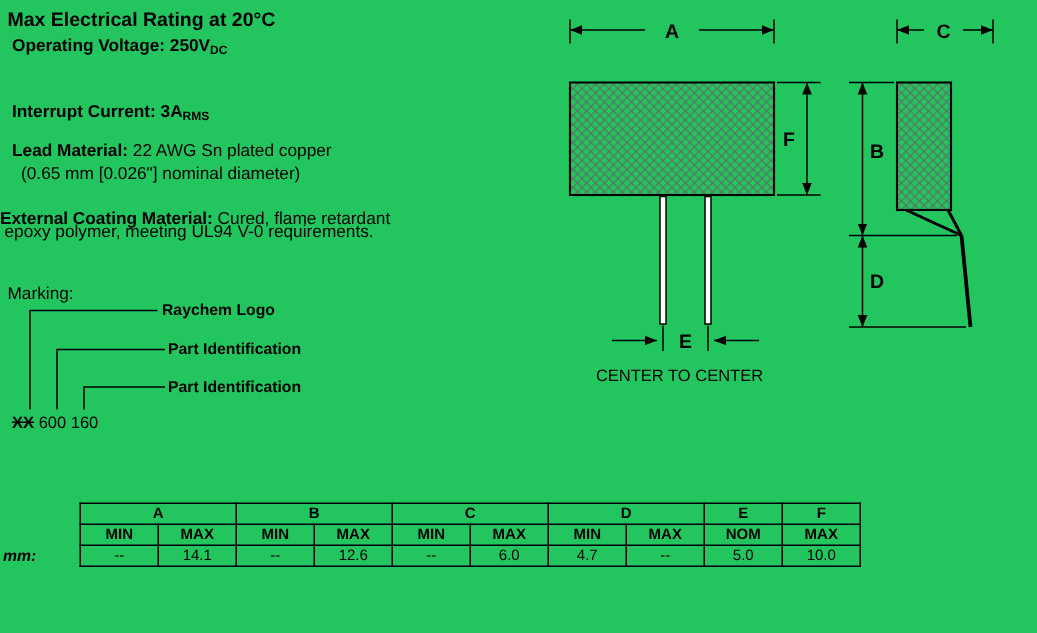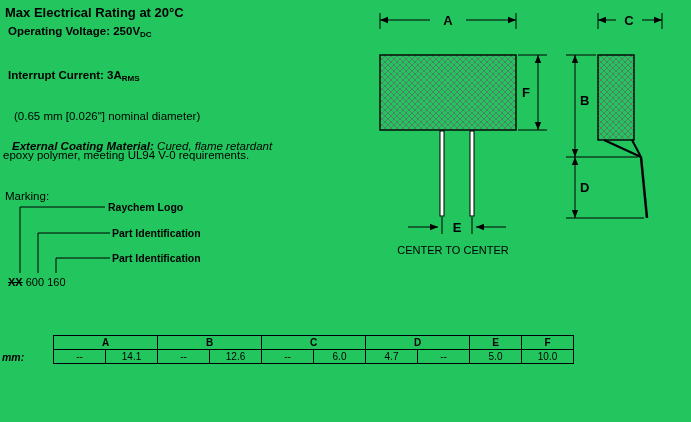--- a/index.html
+++ b/index.html
@@ -36,23 +36,26 @@
 
   <div class="abs spec b" style="left:8px;top:25px;">
     <span>Operating Voltage:  250V</span><sub class="unit">DC</sub>
   </div>
 
   <div class="abs spec b" style="left:8px;top:40px;margin-top:29px;">
     <span>Interrupt Current: 3A</span><sub class="unit">RMS</sub>
   </div>
 
 
+  <div class="abs spec" style="left:8px;top:95px;">
+    <span class="b">Lead Material:</span><span> 22 AWG Sn plated copper</span>
+  </div>
   <div class="abs spec" style="left:14px;top:110px;">(0.65 mm [0.026"] nominal diameter)</div>
 
-  <div class="abs spec" style="left:12px;top:140px;font-style:italic;">
+  <div class="abs spec" style="left:0;top:140px;">
     <span class="b">External Coating Material:</span><span> Cured, flame retardant</span>
   </div>
   <div class="abs spec" style="left:3px;top:149px;">epoxy polymer, meeting UL94 V-0 requirements.</div>
 
   <div class="abs spec" style="left:5px;top:190px;">Marking:</div>
 
   <div class="abs callout" style="left:108px;top:201px;">Raychem Logo</div>
   <div class="abs callout" style="left:112px;top:227px;">Part Identification</div>
   <div class="abs callout" style="left:112px;top:252px;">Part Identification</div>
 
@@ -128,20 +131,33 @@
           <tr>
         <td class="nb"></td>
         <th colspan="2">A</th>
         <th colspan="2">B</th>
         <th colspan="2">C</th>
         <th colspan="2">D</th>
         <th>E</th>
         <th>F</th>
       </tr>
       <tr>
+        <td class="nb"></td>
+        <th>MIN</th>
+        <th>MAX</th>
+        <th>MIN</th>
+        <th>MAX</th>
+        <th>MIN</th>
+        <th>MAX</th>
+        <th>MIN</th>
+        <th>MAX</th>
+        <th>NOM</th>
+        <th>MAX</th>
+      </tr>
+      <tr>
         <th class="rowlab">mm:</th>
         <td>--</td>
         <td>14.1</td>
         <td>--</td>
         <td>12.6</td>
         <td>--</td>
         <td>6.0</td>
         <td>4.7</td>
         <td>--</td>
         <td>5.0</td>

